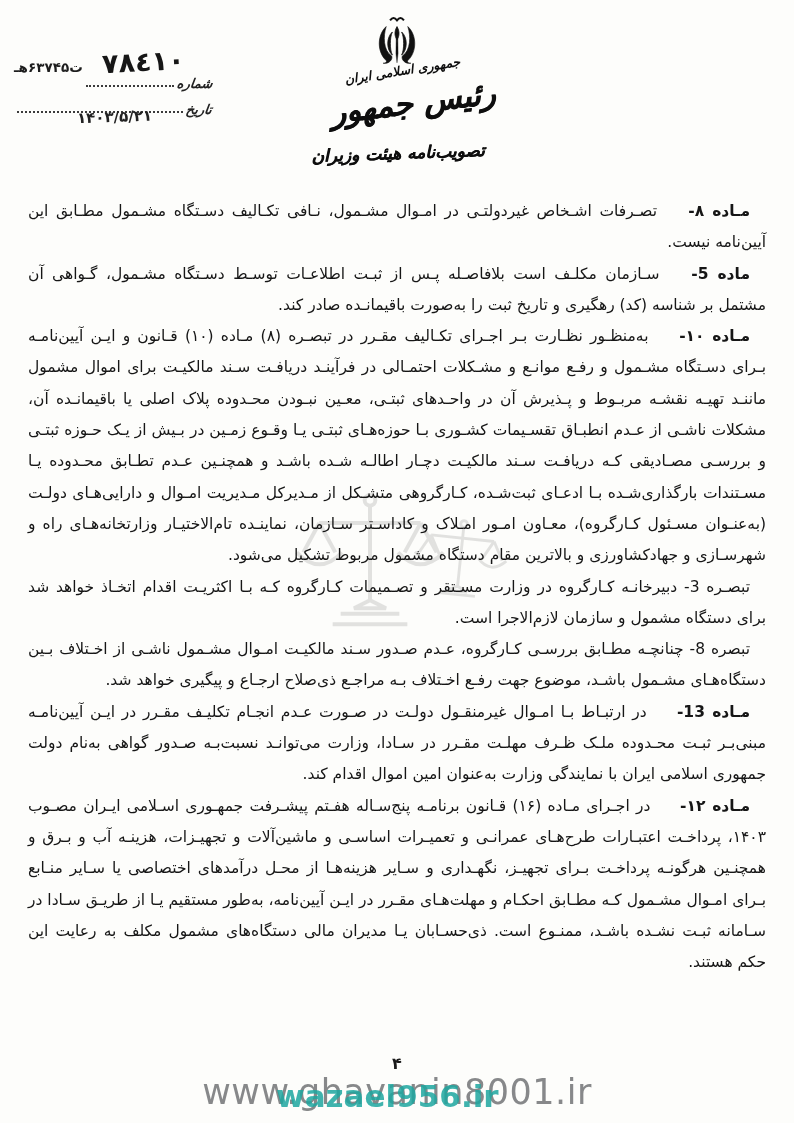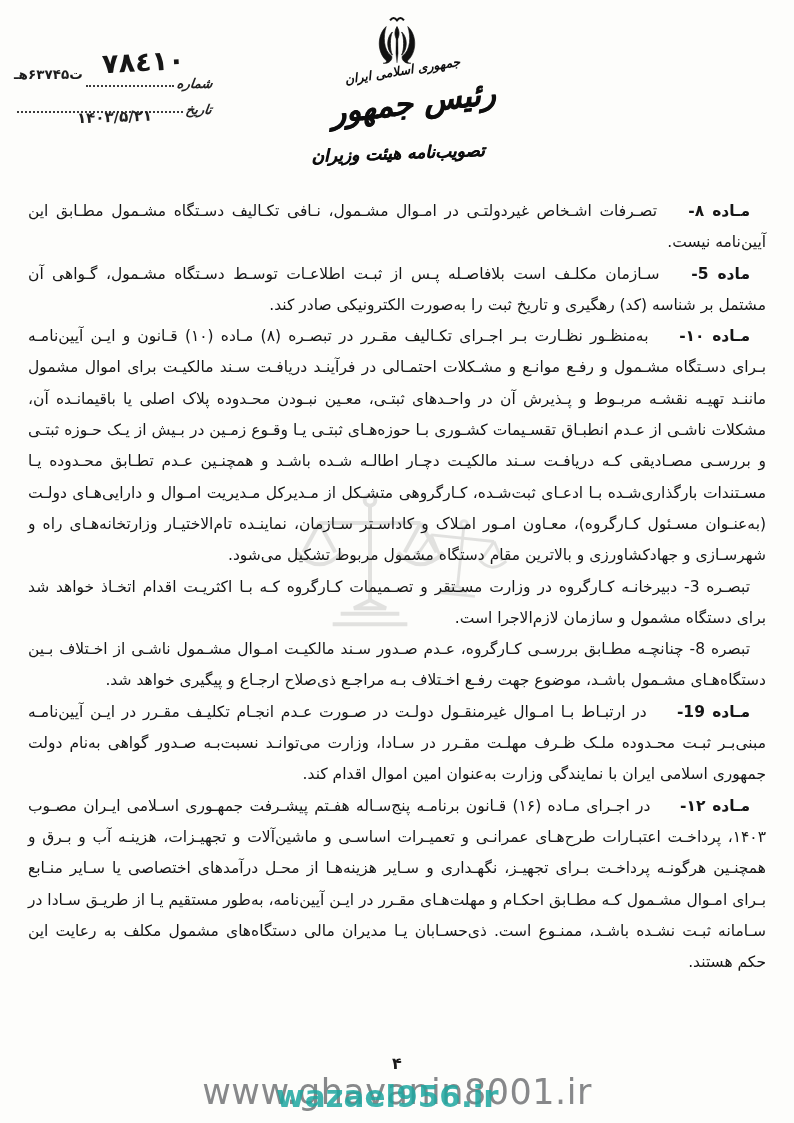--- a/index.html
+++ b/index.html
@@ -15,21 +15,21 @@
   .hand-number {
     position:absolute; top:18px; right:28px;
     font-size:27px; font-weight:600; letter-spacing:6px; color:#161616;
     transform:rotate(-3deg); white-space:nowrap;
   }
   .ref-row { position:absolute; right:0; left:0; display:flex; direction:rtl; align-items:flex-end; height:17px; }
   .ref-row.number { top:46px; }
   .ref-row.date   { top:72px; }
   .ref-label { font-size:13px; font-style:italic; font-weight:bold; color:#222; transform:skewX(-8deg); }
   .dots { flex:1; border-bottom:2.5px dotted #3b3b3b; height:2px; margin:0 3px 4px 3px; }
-  .ref-stamp { font-size:13.5px; font-weight:bold; color:#1d1d1d; margin-bottom:9px; white-space:nowrap; }
+  .ref-stamp { font-size:13.5px; font-weight:bold; color:#1d1d1d; margin-bottom:16px; white-space:nowrap; }
   .hand-date {
     position:absolute; top:80px; right:60px;
     font-size:15px; font-weight:600; letter-spacing:2px; color:#222;
     transform:rotate(-2deg); white-space:nowrap;
   }
 
   
   .emblem { position:absolute; top:15px; left:371px; width:52px; height:54px; }
   .calli { font-style:italic; font-weight:bold; color:#0e0e0e; white-space:nowrap; }
   .calli-country {
@@ -136,25 +136,25 @@
       <line x1="98" y1="30" x2="86" y2="52"></line>
         <line x1="98" y1="30" x2="110" y2="52"></line>
       <path d="M81 52 Q98 70 115 52"></path>
       <path d="M60 88 L48 94 H72 Z"></path>
       <line x1="38" y1="98" x2="82" y2="98"></line>
     </svg>
   </div>
 
   <div class="doc-body">
       <div class="para"><span class="para-label bold">مـاده ۸- </span><span>تصـرفات اشـخاص غیردولتـی در امـوال مشـمول، نـافی تکـالیف دسـتگاه مشـمول مطـابق این آیین‌نامه نیست.</span></div>
-      <div class="para"><span class="para-label bold">ماده 5- </span><span>سـازمان مکلـف است بلافاصـله پـس از ثبـت اطلاعـات توسـط دسـتگاه مشـمول، گـواهی آن مشتمل بر شناسه (کد) رهگیری و تاریخ ثبت را به‌صورت الکترونیکی صادر کند.</span></div>
+      <div class="para"><span class="para-label bold">ماده 5- </span><span>سـازمان مکلـف است بلافاصـله پـس از ثبـت اطلاعـات توسـط دسـتگاه مشـمول، گـواهی آن مشتمل بر شناسه (کد) رهگیری و تاریخ ثبت را به‌صورت باقیمانـده صادر کند.</span></div>
       <div class="para"><span class="para-label bold">مـاده ۱۰- </span><span>به‌منظـور نظـارت بـر اجـرای تکـالیف مقـرر در تبصـره (۸) مـاده (۱۰) قـانون و ایـن آیین‌نامـه بـرای دسـتگاه مشـمول و رفـع موانـع و مشـکلات احتمـالی در فرآینـد دریافـت سـند مالکیـت برای اموال مشمول ماننـد تهیـه نقشـه مربـوط و پـذیرش آن در واحـدهای ثبتـی، معـین نبـودن محـدوده پلاک اصلی یا باقیمانـده آن، مشکلات ناشـی از عـدم انطبـاق تقسـیمات کشـوری بـا حوزه‌هـای ثبتـی یـا وقـوع زمـین در بـیش از یـک حـوزه ثبتـی و بررسـی مصـادیقی کـه دریافـت سـند مالکیـت دچـار اطالـه شـده باشـد و همچنـین عـدم تطـابق محـدوده یـا مسـتندات بارگذاری‌شـده بـا ادعـای ثبت‌شـده، کـارگروهی متشـکل از مـدیرکل مـدیریت امـوال و دارایی‌هـای دولـت (به‌عنـوان مسـئول کـارگروه)، معـاون امـور امـلاک و کاداسـتر سـازمان، نماینـده تام‌الاختیـار وزارتخانه‌هـای راه و شهرسـازی و جهادکشاورزی و بالاترین مقام دستگاه مشمول مربوط تشکیل می‌شود.</span></div>
       <div class="para"><span class="para-label">تبصـره 3- </span><span>دبیرخانـه کـارگروه در وزارت مسـتقر و تصـمیمات کـارگروه کـه بـا اکثریـت اقدام اتخـاذ خواهد شد برای دستگاه مشمول و سازمان لازم‌الاجرا است.</span></div>
       <div class="para"><span class="para-label">تبصره 8- </span><span>چنانچـه مطـابق بررسـی کـارگروه، عـدم صـدور سـند مالکیـت امـوال مشـمول ناشـی از اخـتلاف بـین دستگاه‌هـای مشـمول باشـد، موضوع جهت رفـع اخـتلاف بـه مراجـع ذی‌صلاح ارجـاع و پیگیری خواهد شد.</span></div>
-      <div class="para"><span class="para-label bold">مـاده 19- </span><span>در ارتبـاط بـا امـوال غیرمنقـول دولـت در صـورت عـدم انجـام تکلیـف مقـرر در ایـن آیین‌نامـه مبنی‌بـر ثبـت محـدوده ملـک ظـرف مهلـت مقـرر در سـادا، وزارت می‌توانـد نسبت‌بـه صـدور گواهی به‌نام دولت جمهوری اسلامی ایران با نمایندگی وزارت به‌عنوان امین اموال اقدام کند.</span></div>
+      <div class="para"><span class="para-label bold">مـاده 13- </span><span>در ارتبـاط بـا امـوال غیرمنقـول دولـت در صـورت عـدم انجـام تکلیـف مقـرر در ایـن آیین‌نامـه مبنی‌بـر ثبـت محـدوده ملـک ظـرف مهلـت مقـرر در سـادا، وزارت می‌توانـد نسبت‌بـه صـدور گواهی به‌نام دولت جمهوری اسلامی ایران با نمایندگی وزارت به‌عنوان امین اموال اقدام کند.</span></div>
       <div class="para"><span class="para-label bold">مـاده ۱۲- </span><span>در اجـرای مـاده (۱۶) قـانون برنامـه پنج‌سـاله هفـتم پیشـرفت جمهـوری اسـلامی ایـران مصـوب ۱۴۰۳، پرداخـت اعتبـارات طرح‌هـای عمرانـی و تعمیـرات اساسـی و ماشین‌آلات و تجهیـزات، هزینـه آب و بـرق و همچنـین هرگونـه پرداخـت بـرای تجهیـز، نگهـداری و سـایر هزینه‌هـا از محـل درآمدهای اختصاصی یا سـایر منـابع بـرای امـوال مشـمول کـه مطـابق احکـام و مهلت‌هـای مقـرر در ایـن آیین‌نامه، به‌طور مستقیم یـا از طریـق سـادا در سـامانه ثبـت نشـده باشـد، ممنـوع است. ذی‌حسـابان یـا مدیران مالی دستگاه‌های مشمول مکلف به رعایت این حکم هستند.</span></div>
     </div>
 
   <div class="page-number">۴</div>
   <div class="wm-url-gray" style="color: rgb(125, 127, 129);">www.ghavanin8001.ir</div>
   <div class="wm-url-teal" style="color: rgb(30, 167, 160);">wazael956.ir</div>
 
 </div>
 
 </body></html>

